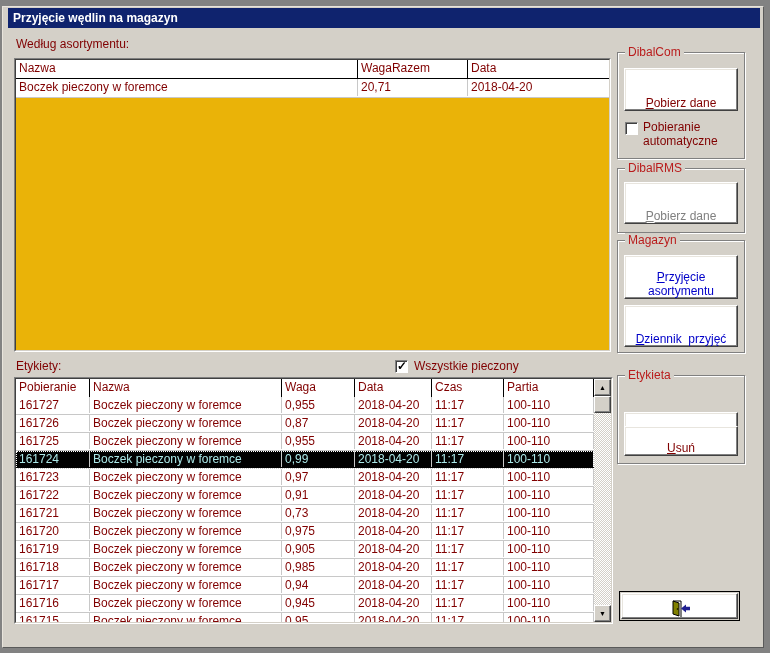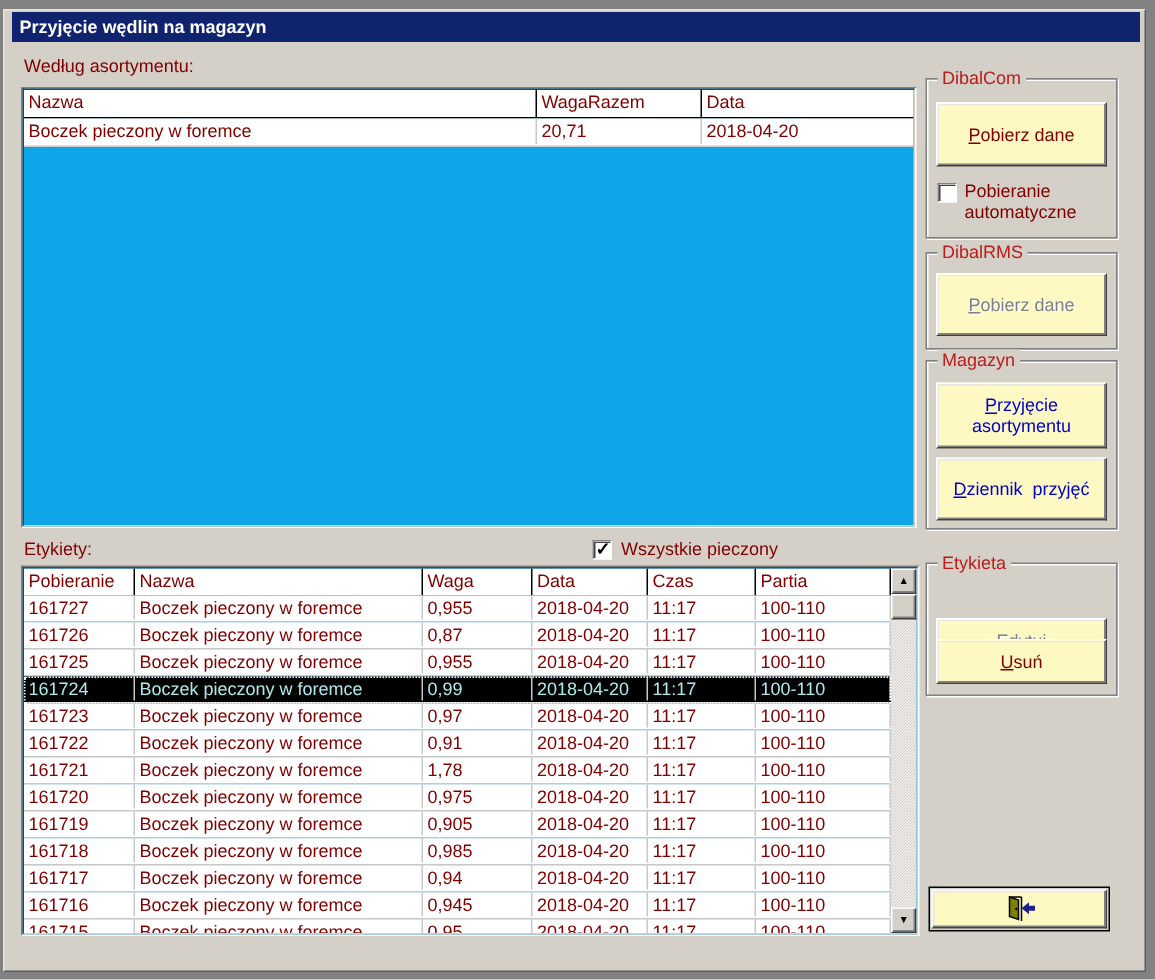--- a/index.html
+++ b/index.html
@@ -19,21 +19,21 @@
     background:#0F236E; color:#FFFFFF; font-weight:bold;
     line-height:20px; padding-left:5px; box-sizing:border-box;
   }
   .section-label { position:absolute; color:#800000; }
   
   .sunken {
     position:absolute; box-sizing:border-box;
     border:1px solid; border-color:#808080 #FFFFFF #FFFFFF #808080;
   }
   .sunken-in {
-    position:absolute; inset:0; background:#0ea5e9; overflow:hidden;
+    position:absolute; inset:0; background:#eab308; overflow:hidden;
     border:1px solid; border-color:#404040 #D4D0C8 #D4D0C8 #404040;
   }
   .grid-head { display:flex; height:18px; border-bottom:1px solid #000; background:#FFFFFF; }
   .grid-head .hcell {
     box-sizing:border-box; height:18px; line-height:17px; padding-left:3px;
     color:#800000; border-right:1px solid #000; overflow:hidden; white-space:nowrap;
   }
   .grid-row { display:flex; height:17px; border-bottom:1px solid #C8C8C8; background:#FFFFFF; }
   .grid-row .cell {
     box-sizing:border-box; height:16px; line-height:16px; padding-left:3px;
@@ -71,24 +71,24 @@
     position:absolute; box-sizing:border-box;
     border:1px solid #808080;
     box-shadow:1px 1px 0 #FFFFFF, inset 1px 1px 0 #FFFFFF;
   }
   .groupbox > .gb-title {
     position:absolute; top:-8px; left:7px; background:#D4D0C8;
     padding:0 3px; color:#b91c1c; line-height:14px;
   }
   
   .btn {
-    position:absolute; box-sizing:border-box; background:#fef9c3;
+    position:absolute; box-sizing:border-box; background:#ffffff;
     border:1px solid; border-color:#FFFFFF #404040 #404040 #FFFFFF;
     box-shadow:inset -1px -1px 0 #808080, inset 1px 1px 0 #E8E5DE;
-    display:flex; align-items:center; justify-content:center;
+    display:flex; align-items:flex-end; justify-content:center;
     text-align:center; cursor:default;
   }
   .btn .lbl { display:block; white-space:pre-wrap; }
   .btn .lbl::first-letter { text-decoration:underline; }
   .btn.maroon .lbl { color:#800000; }
   .btn.blue .lbl { color:#0000C8; }
   .btn.disabled .lbl { color:#808080; text-shadow:1px 1px 0 #FFFFFF; }
   .btn-default-ring {
     position:absolute; box-sizing:border-box; border:1px solid #000;
     background:#D4D0C8; padding:1px;
@@ -194,21 +194,21 @@
             <div class="cell c-id">161722</div>
             <div class="cell c-nazwa">Boczek pieczony w foremce</div>
             <div class="cell c-waga">0,91</div>
             <div class="cell c-data">2018-04-20</div>
             <div class="cell c-czas">11:17</div>
             <div class="cell c-partia">100-110</div>
           </div>
           <div class="grid-row">
             <div class="cell c-id">161721</div>
             <div class="cell c-nazwa">Boczek pieczony w foremce</div>
-            <div class="cell c-waga">1,78</div>
+            <div class="cell c-waga">0,73</div>
             <div class="cell c-data">2018-04-20</div>
             <div class="cell c-czas">11:17</div>
             <div class="cell c-partia">100-110</div>
           </div>
           <div class="grid-row">
             <div class="cell c-id">161720</div>
             <div class="cell c-nazwa">Boczek pieczony w foremce</div>
             <div class="cell c-waga">0,975</div>
             <div class="cell c-data">2018-04-20</div>
             <div class="cell c-czas">11:17</div>

